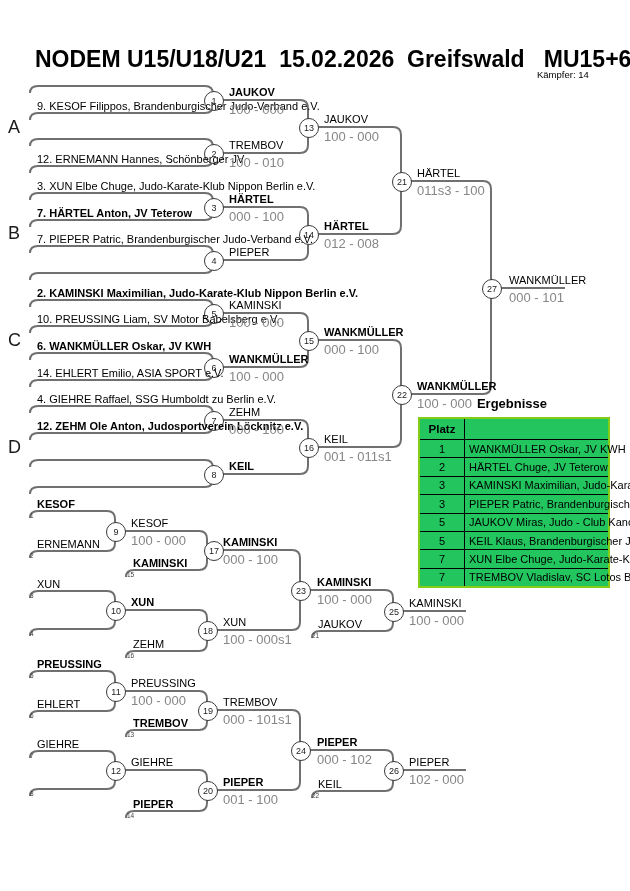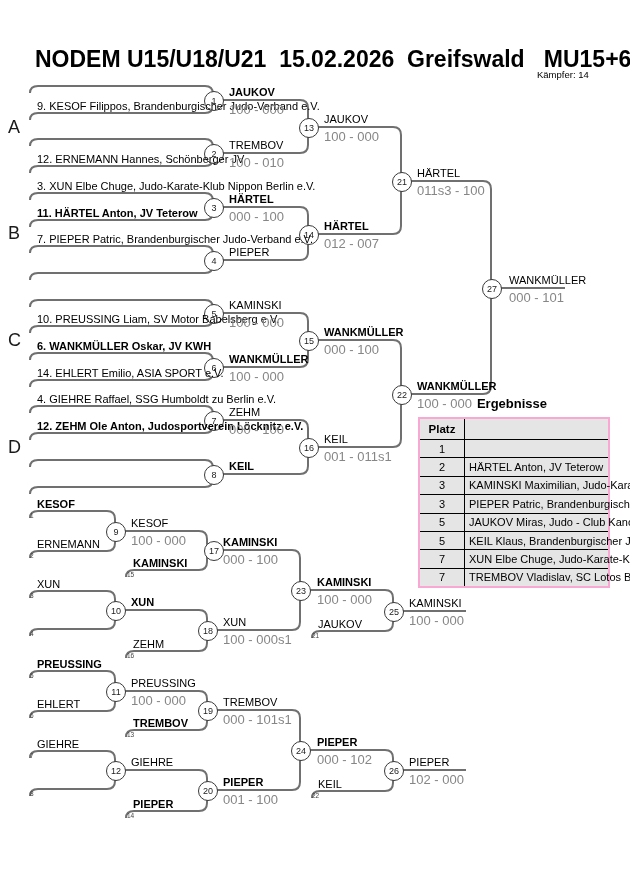--- a/index.html
+++ b/index.html
@@ -11,21 +11,21 @@
   .sec{font-size:18px;color:#1a1a1a}
   .nm{font-size:11px}
   .b{font-weight:bold}
   .wn{font-size:11px}
   .sc{font-size:13px;color:#868686}
   .ref{font-size:6.5px;color:#444}
   svg.lines{position:absolute;left:0;top:0;z-index:1}
   .ck{position:absolute;width:18px;height:18px;border:1.5px solid #3a3a3a;border-radius:50%;
       background:#fff;z-index:2;display:flex;align-items:center;justify-content:center;
       font-size:9px;color:#222}
-  .restbl{position:absolute;left:418px;top:417px;width:188px;border:2px solid #f9a8d4;z-index:4;background:#e5e5e5}
+  .restbl{position:absolute;left:418px;top:417px;width:188px;border:2px solid #84cc16;z-index:4;background:#22c55e}
   .trow{display:flex;align-items:stretch;border-top:1.5px solid #000;height:17.4px;font-size:11px}
   .trow.hdr{border-top:none;height:20px;font-weight:bold;font-size:11.5px}
   .pcell{width:44px;flex:none;border-right:1.5px solid #000;display:flex;align-items:center;justify-content:center}
   .ncell{flex:1;display:flex;align-items:center;padding-left:4px;white-space:nowrap;overflow:visible}
   .ttl{position:absolute;left:418px;top:396px;width:188px;text-align:center;font-weight:bold;font-size:13px;z-index:4}
 </style>
 </head>
 <body>
 
 <div class="page">
@@ -45,22 +45,23 @@
   <div class="abs kf" style="left:537px;top:69px">Kämpfer: 14</div>
 
   <div class="abs sec" style="left:8px;top:117px">A</div>
   <div class="abs sec" style="left:8px;top:223px">B</div>
   <div class="abs sec" style="left:8px;top:330px">C</div>
   <div class="abs sec" style="left:8px;top:437px">D</div>
 
   <div class="abs nm" style="left:37px;top:100px">9. KESOF Filippos, Brandenburgischer Judo-Verband e.V.</div>
   <div class="abs nm" style="left:37px;top:153px">12. ERNEMANN Hannes, Schönberger JV</div>
   <div class="abs nm" style="left:37px;top:180px">3. XUN Elbe Chuge, Judo-Karate-Klub Nippon Berlin e.V.</div>
-  <div class="abs nm b" style="left:37px;top:207px">11. HÄRTEL Anton, JV Teterow</div>
+  <div class="abs nm b" style="left:37px;top:207px">7. HÄRTEL Anton, JV Teterow</div>
   <div class="abs nm" style="left:37px;top:233px">7. PIEPER Patric, Brandenburgischer Judo-Verband e.V.</div>
+  <div class="abs nm b" style="left:37px;top:287px">2. KAMINSKI Maximilian, Judo-Karate-Klub Nippon Berlin e.V.</div>
   <div class="abs nm" style="left:37px;top:313px">10. PREUSSING Liam, SV Motor Babelsberg e.V.</div>
   <div class="abs nm b" style="left:37px;top:340px">6. WANKMÜLLER Oskar, JV KWH</div>
   <div class="abs nm" style="left:37px;top:367px">14. EHLERT Emilio, ASIA SPORT e.V.</div>
   <div class="abs nm" style="left:37px;top:393px">4. GIEHRE Raffael, SSG Humboldt zu Berlin e.V.</div>
   <div class="abs nm b" style="left:37px;top:420px">12. ZEHM Ole Anton, Judosportverein Löcknitz e.V.</div>
 
   <div class="abs wn b" style="left:229px;top:86px">JAUKOV</div>
   <div class="abs sc" style="left:229px;top:102px">100 - 000</div>
   <div class="abs wn" style="left:229px;top:139px">TREMBOV</div>
   <div class="abs sc" style="left:229px;top:155px">100 - 010</div>
@@ -71,21 +72,21 @@
   <div class="abs sc" style="left:229px;top:315px">100 - 000</div>
   <div class="abs wn b" style="left:229px;top:353px">WANKMÜLLER</div>
   <div class="abs sc" style="left:229px;top:369px">100 - 000</div>
   <div class="abs wn" style="left:229px;top:406px">ZEHM</div>
   <div class="abs sc" style="left:229px;top:422px">000 - 100</div>
   <div class="abs wn b" style="left:229px;top:460px">KEIL</div>
 
   <div class="abs wn" style="left:324px;top:113px">JAUKOV</div>
   <div class="abs sc" style="left:324px;top:129px">100 - 000</div>
   <div class="abs wn b" style="left:324px;top:220px">HÄRTEL</div>
-  <div class="abs sc" style="left:324px;top:236px">012 - 007</div>
+  <div class="abs sc" style="left:324px;top:236px">012 - 008</div>
   <div class="abs wn b" style="left:324px;top:326px">WANKMÜLLER</div>
   <div class="abs sc" style="left:324px;top:342px">000 - 100</div>
   <div class="abs wn" style="left:324px;top:433px">KEIL</div>
   <div class="abs sc" style="left:324px;top:449px">001 - 011s1</div>
 
   <div class="abs wn" style="left:417px;top:167px">HÄRTEL</div>
   <div class="abs sc" style="left:417px;top:183px">011s3 - 100</div>
   <div class="abs wn b" style="left:417px;top:380px">WANKMÜLLER</div>
   <div class="abs sc" style="left:417px;top:396px">100 - 000</div>
 
@@ -172,24 +173,25 @@
   <div class="ck" style="left:291px;top:741px">24</div>
   <div class="ck" style="left:384px;top:761px">26</div>
 
   <div class="ttl">Ergebnisse</div>
   <div class="restbl">
     <div class="trow hdr">
       <div class="pcell">Platz</div>
     </div>
     <div class="trow">
       <div class="pcell">1</div>
+      <div class="ncell">WANKMÜLLER Oskar, JV KWH</div>
     </div>
     <div class="trow">
       <div class="pcell">2</div>
-      <div class="ncell">HÄRTEL Anton, JV Teterow</div>
+      <div class="ncell">HÄRTEL Chuge, JV Teterow</div>
     </div>
     <div class="trow">
       <div class="pcell">3</div>
       <div class="ncell">KAMINSKI Maximilian, Judo-Karate-Klub Nippon Berlin e.V.</div>
     </div>
     <div class="trow">
       <div class="pcell">3</div>
       <div class="ncell">PIEPER Patric, Brandenburgischer Judo-Verband e.V.</div>
     </div>
     <div class="trow">

